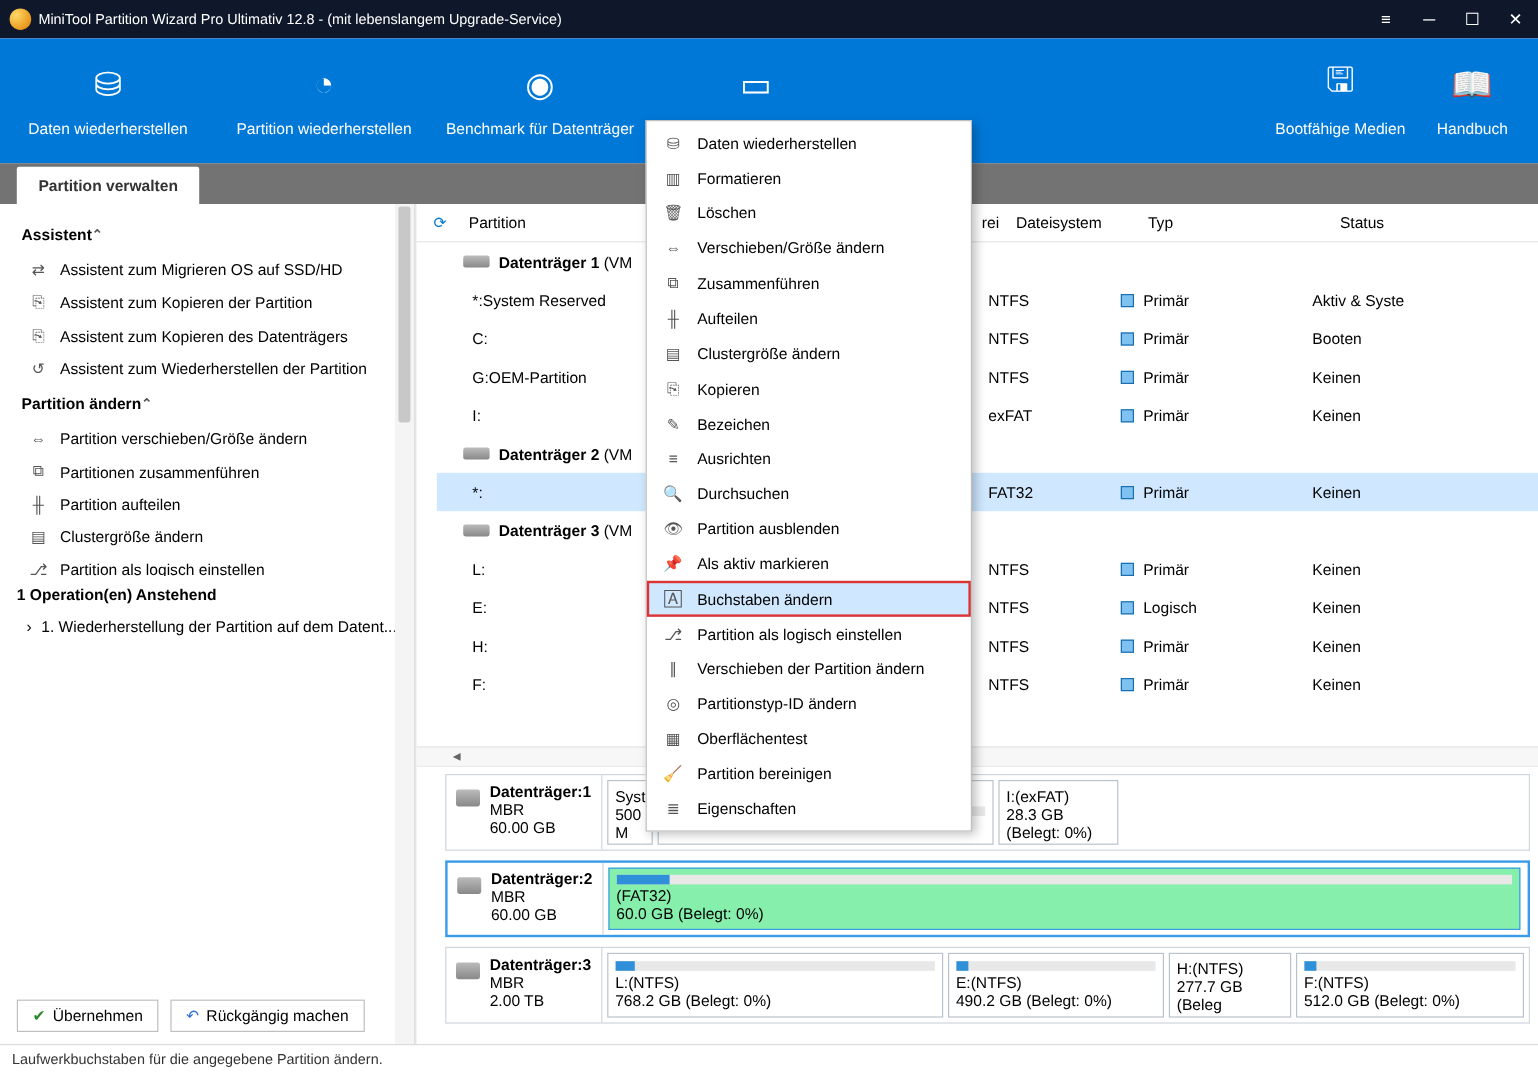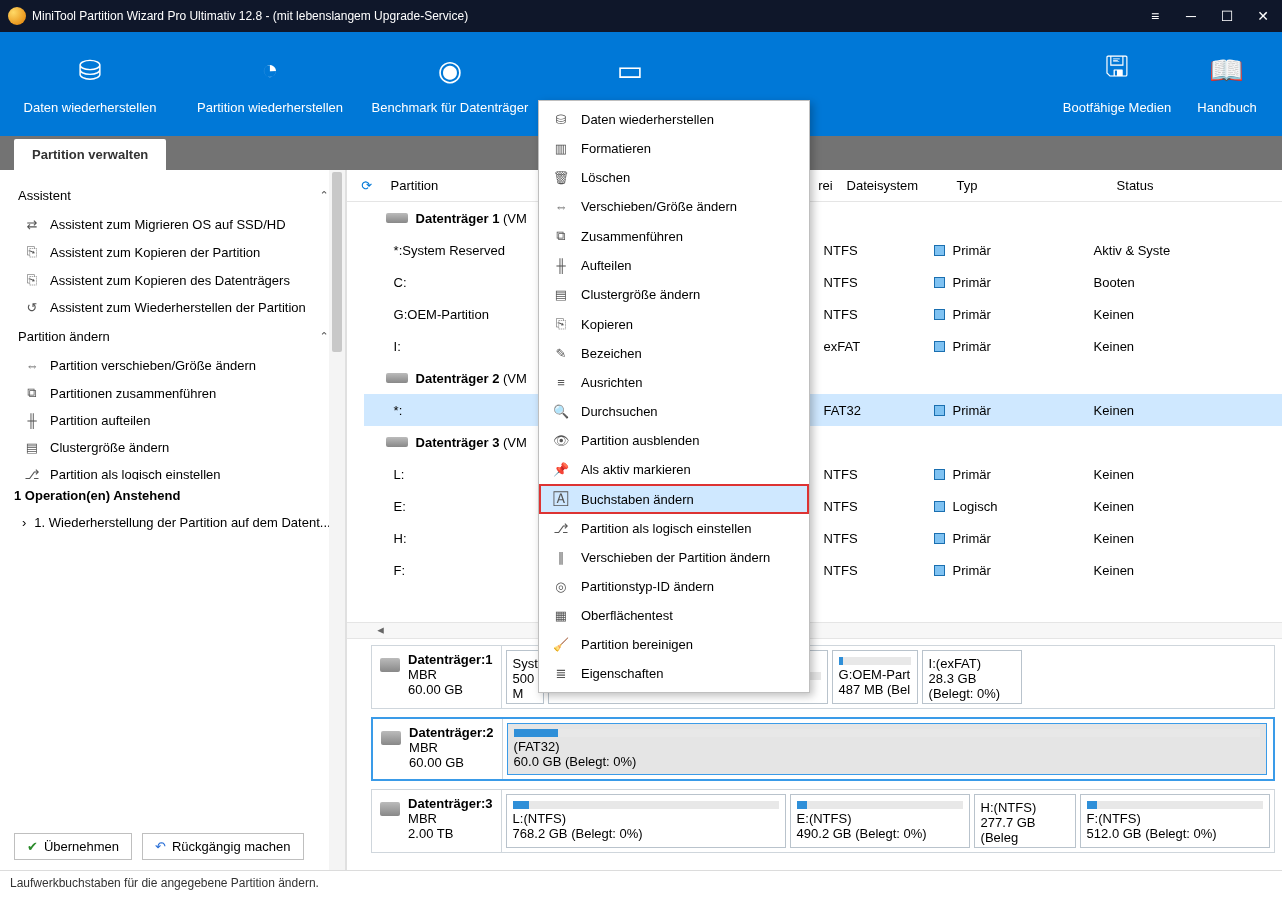--- a/index.html
+++ b/index.html
@@ -13,21 +13,21 @@
 .toolbtn{width:180px;text-align:center;padding-top:18px;cursor:pointer;}
 .toolbtn.narrow{width:110px;}
 .toolbtn .ticon{font-size:28px;height:40px;display:flex;align-items:center;justify-content:center;}
 .toolbtn .tlabel{font-size:13px;margin-top:10px;}
 .toolspacer{flex:1;}
 .tabbar{height:34px;background:#737373;display:flex;align-items:flex-end;padding-left:14px;}
 .tab{background:#fff;color:#333;padding:8px 18px;border-radius:2px 2px 0 0;font-weight:600;}
 .workarea{display:flex;height:700px;}
 .sidebar{width:358px;border-right:1px solid #e0e0e0;display:flex;flex-direction:column;position:relative;}
 .sidepanel{flex:1;overflow:hidden;padding:10px 4px 10px 14px;}
-.grouphdr{font-weight:400;display:flex;justify-content:space-between;align-items:center;padding:8px 12px 8px 4px;cursor:pointer;}
+.grouphdr{font-weight:700;display:flex;justify-content:flex-start;align-items:center;padding:8px 12px 8px 4px;cursor:pointer;}
 .grouphdr .chev{font-size:11px;color:#555;}
 .sideitem{display:flex;align-items:center;gap:10px;padding:6px 4px 6px 10px;cursor:pointer;}
 .sideitem .sicon{width:16px;text-align:center;color:#555;}
 .sidescroll{position:absolute;right:0;top:0;width:16px;height:100%;background:#f4f4f4;}
 .sidescroll .thumb{width:10px;margin:2px auto;height:180px;background:#c8c8c8;border-radius:2px;}
 .pending{padding:8px 14px;font-weight:700;}
 .pendingitem{padding:4px 14px 4px 22px;display:flex;gap:8px;white-space:nowrap;overflow:hidden;text-overflow:ellipsis;}
 .sidebottom{padding:10px 14px;display:flex;gap:10px;}
 .btn{border:1px solid #bfbfbf;background:#fff;padding:5px 12px;cursor:pointer;display:flex;align-items:center;gap:6px;}
 .main{flex:1;display:flex;flex-direction:column;border-left:1px solid #e0e0e0;}
@@ -49,21 +49,21 @@
 .hscroll .lar,.hscroll .rar{position:absolute;top:0;width:16px;height:16px;text-align:center;line-height:14px;color:#666;}
 .hscroll .lar{left:26px;} .hscroll .rar{right:4px;}
 .diskmap{border-top:1px solid #e5e5e5;padding:6px 24px;}
 .diskblock{display:flex;border:1px solid #cfd6dc;margin-bottom:8px;height:64px;}
 .diskblock.sel{border:2px solid #3a9be8;}
 .dleft{width:130px;border-right:1px solid #cfd6dc;padding:6px 8px;display:flex;gap:8px;}
 .dleft .dicon{width:26px;height:14px;background:linear-gradient(#bbb,#888);border-radius:2px;margin-top:6px;}
 .dleft .dinfo{display:flex;flex-direction:column;font-size:12px;}
 .dright{flex:1;display:flex;gap:4px;padding:4px;}
 .pseg{border:1px solid #b9c3cc;padding:4px 6px;font-size:12px;overflow:hidden;display:flex;flex-direction:column;justify-content:center;}
-.pseg.sel{background:#e5e5e5;border:1px solid #3a9be8;}
+.pseg.sel{background:#86efac;border:1px solid #3a9be8;}
 .pseg .bar{height:8px;background:#e8e8e8;margin-bottom:2px;position:relative;}
 .pseg .bar .fill{position:absolute;left:0;top:0;height:100%;background:#2f8fd8;width:6%;}
 .statusbar{height:28px;border-top:1px solid #dcdcdc;padding:5px 10px;font-size:12px;color:#333;background:#fff;}
 .ctxmenu{position:absolute;left:538px;top:100px;width:272px;background:#fff;border:1px solid #bfbfbf;box-shadow:3px 3px 8px rgba(0,0,0,.25);z-index:50;padding:4px 0;}
 .mitem{display:flex;align-items:center;gap:12px;padding:7px 14px;cursor:pointer;}
 .mitem .micon{width:16px;text-align:center;color:#555;font-size:13px;}
 .mitem.hl{background:#cfe8ff;outline:2px solid #d33;outline-offset:-2px;}
 </style>
 </head>
 <body>
@@ -289,27 +289,20 @@
               <div>Syste</div>
               <div>500 M</div>
             </div>
             <div class="pseg" style="width:280px">
               <div class="bar">
                 <div class="fill"></div>
               </div>
               <div></div>
               <div></div>
             </div>
-            <div class="pseg" style="width:86px">
-              <div class="bar">
-                <div class="fill"></div>
-              </div>
-              <div>G:OEM-Part</div>
-              <div>487 MB (Bel</div>
-            </div>
             <div class="pseg" style="width:100px">
               <div class="bar">
                 <div class="fill"></div>
               </div>
               <div>I:(exFAT)</div>
               <div>28.3 GB (Belegt: 0%)</div>
             </div>
           </div>
         </div>
         <div class="diskblock sel">

